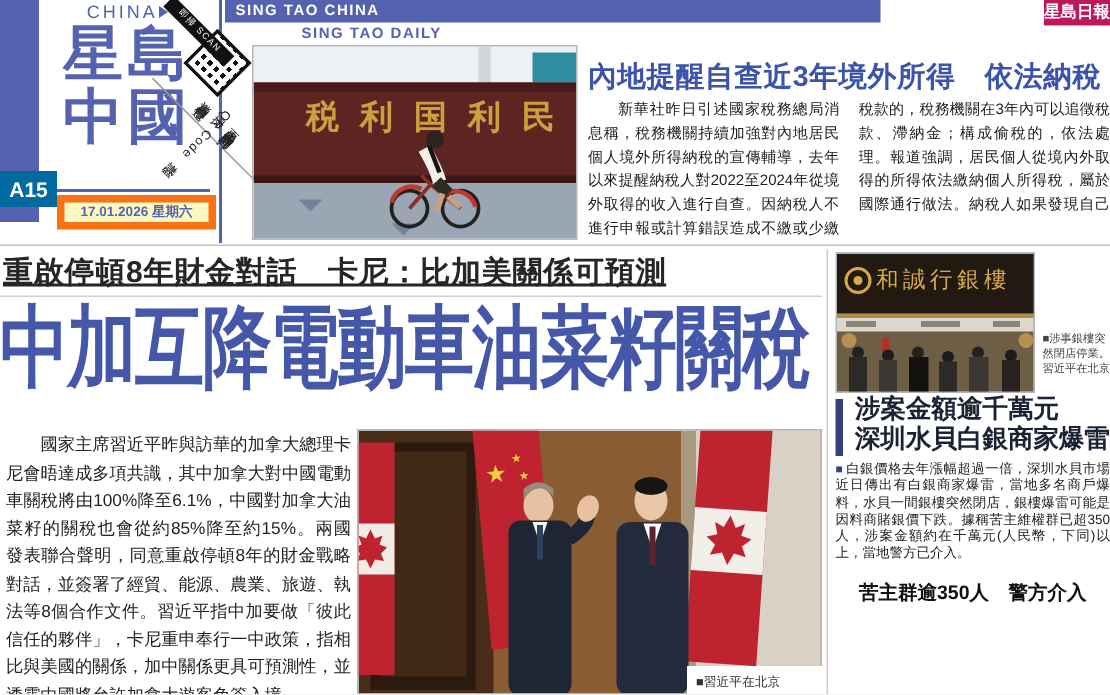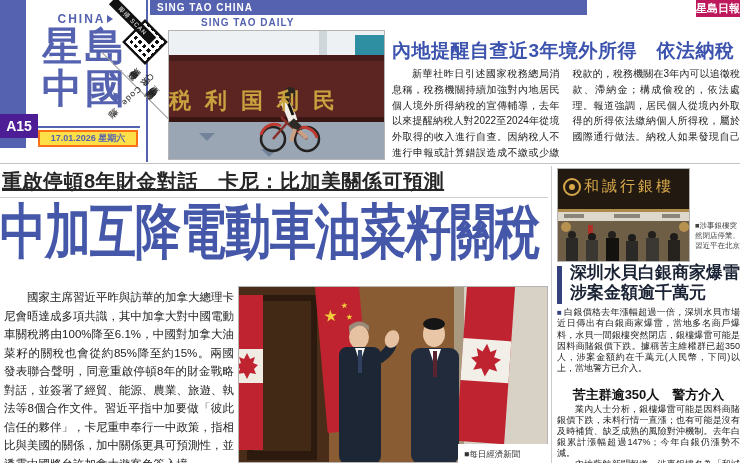--- a/index.html
+++ b/index.html
@@ -3,31 +3,31 @@
 <meta charset="utf-8">
 <title>Sing Tao China A15</title>
 <style>
   html,body{margin:0;padding:0;background:#e9e9e9;}
   .page{position:relative;width:740px;height:463px;background:#fff;overflow:hidden;
         font-family:"Liberation Sans",sans-serif;color:#222;}
   .abs{position:absolute;}
 
   
   .left-strip{left:0;top:0;width:26px;height:148px;background:#5562b0;}
-  .a15-badge{left:0;top:114px;width:38px;height:24px;background:#4c1d95;color:#fff;
+  .a15-badge{left:0;top:114px;width:38px;height:24px;background:#0369a1;color:#fff;
              font-weight:bold;font-size:14px;line-height:24px;text-align:center;z-index:3;}
   .masthead{left:26px;top:0;width:118px;height:150px;text-align:center;}
-  .m-china{margin-top:12px;font-size:12px;font-weight:bold;color:#5562b0;letter-spacing:2px;}
+  .m-china{margin-top:1px;font-size:12px;font-weight:normal;color:#5562b0;letter-spacing:2px;}
   .m-flagmark{display:inline-block;width:0;height:0;border-left:6px solid #5562b0;
               border-top:4px solid transparent;border-bottom:4px solid transparent;margin-left:1px;}
   .m-cn{font-family:"Liberation Serif",serif;font-size:40px;line-height:42px;
         color:#5562b0;font-weight:600;letter-spacing:3px;}
   .m-rule{position:absolute;left:6px;top:126px;width:108px;height:2px;background:#5562b0;}
-  .m-date{position:absolute;left:12px;top:130px;width:96px;border:2px solid #f97316;
-          color:#5562b0;font-size:9px;font-weight:bold;line-height:13px;background:#fde047;}
+  .m-date{position:absolute;left:12px;top:130px;width:96px;border:5px solid #f97316;
+          color:#5562b0;font-size:9px;font-weight:bold;line-height:13px;background:#fef9c3;}
   .v-divider{left:146px;top:0;width:2px;height:162px;background:#5562b0;}
 
   
   .qr-zone{left:118px;top:16px;width:52px;height:148px;}
   .qr-diamond{position:absolute;top:10px;left:11px;width:28px;height:28px;transform:rotate(45deg);
       background-color:#111;border:2px solid #111;
       background-image:repeating-linear-gradient(0deg,#fff 0 3px,transparent 3px 6px),
                        repeating-linear-gradient(90deg,#fff 0 3px,#111 3px 6px);}
   .qr-scan{position:absolute;top:0px;left:-14px;transform:rotate(45deg);background:#111;color:#fff;
            font-size:6px;line-height:8px;padding:1px 10px;letter-spacing:1px;white-space:nowrap;}
@@ -38,22 +38,22 @@
   
   .bar-top{left:150px;top:0;width:430px;height:15px;background:#5562b0;color:#fff;
            font-size:10px;font-weight:bold;line-height:15px;padding-left:7px;letter-spacing:1px;}
   .bar-sub{left:157px;top:17px;color:#5562b0;font-size:10px;font-weight:bold;letter-spacing:1px;margin-left:44px;}
   .paper-block{left:696px;top:0;width:44px;height:17px;background:#be185d;color:#fff;
                font-size:11px;font-weight:bold;line-height:17px;text-align:center;}
 
   
   .photo{border:1px solid #b5b5b5;box-sizing:border-box;overflow:hidden;}
   .top-photo{left:168px;top:30px;width:217px;height:130px;}
-  .wall-glyphs{position:absolute;left:0;top:32px;width:100%;text-align:left;
-      font-family:"Liberation Serif",serif;font-size:22px;font-weight:bold;color:#c9a23f;letter-spacing:14px;margin-top:23px;}
+  .wall-glyphs{position:absolute;left:0;top:32px;width:100%;text-align:right;
+      font-family:"Liberation Serif",serif;font-size:22px;font-weight:bold;color:#c9a23f;letter-spacing:14px;}
   .leaders-photo{left:238px;top:286px;width:310px;height:177px;}
   .leaders-caption{left:458px;top:444px;width:90px;height:19px;background:#fff;color:#333;
                    font-size:8.5px;padding:5px 0 0 6px;box-sizing:border-box;z-index:4;}
   .bank-photo{left:557px;top:168px;width:133px;height:94px;}
   .bank-sign-text{position:absolute;left:26px;top:8px;font-family:"Liberation Serif",serif;
                   font-size:15px;font-weight:normal;color:#d7a84b;letter-spacing:3px;}
   .bank-caption{left:695px;top:221px;width:45px;font-size:7.5px;line-height:10px;color:#444;}
 
   
   .tax-headline{left:392px;top:38px;width:348px;font-size:19px;font-weight:bold;color:#3c53ae;
@@ -193,21 +193,21 @@
       </g>
       <g>
         <ellipse cx="195" cy="47" rx="11" ry="13" fill="#e9c6a6"></ellipse>
         <ellipse cx="195" cy="37" rx="11" ry="6" fill="#151515"></ellipse>
         <rect x="172" y="61" width="48" height="116" rx="9" fill="#222b3b"></rect>
         <polygon points="190,62 202,62 196,80" fill="#ffffff"></polygon>
         <line x1="196" y1="64" x2="196" y2="90" stroke="#5a2330" stroke-width="4"></line>
       </g>
     </svg>
   </div>
-  <div class="abs leaders-caption">■每日經濟新聞</div>
+  <div class="abs leaders-caption">■習近平在北京</div>
 
   <div class="abs col-divider"></div>
 
   <div class="abs photo bank-photo">
     <svg width="133" height="94" viewBox="0 0 133 94">
       <rect width="133" height="94" fill="#6e5e46"></rect>
       <rect width="133" height="40" fill="#221a10"></rect>
       <circle cx="14" cy="18" r="8" fill="none" stroke="#d7a84b" stroke-width="2"></circle>
       <circle cx="14" cy="18" r="3" fill="#d7a84b"></circle>
       <rect y="40" width="133" height="3" fill="#d7a84b" opacity="0.6"></rect>
@@ -232,25 +232,21 @@
         <circle cx="116" cy="68" r="4" fill="#1e1c1a"></circle>
           <rect x="110" y="71" width="12" height="23" fill="#26231f"></rect>
       </g>
     </svg>
     <div class="bank-sign-text">和誠行銀樓</div>
   </div>
   <div class="abs bank-caption">■涉事銀樓突然閉店停業。習近平在北京</div>
 
   <div class="abs silver-bar"></div>
   <div class="abs silver-headline">
+    <div>涉案金額逾千萬元</div>
     <div>深圳水貝白銀商家爆雷</div>
-    <div>涉案金額逾千萬元</div>
   </div>
   <div class="abs silver-lead">
     <span class="lead-marker">■</span><span>白銀價格去年漲幅超過一倍，深圳水貝市場近日傳出有白銀商家爆雷，當地多名商戶爆料，水貝一間銀樓突然閉店，銀樓爆雷可能是因料商賭銀價下跌。據稱苦主維權群已超350人，涉案金額約在千萬元(人民幣，下同)以上，當地警方已介入。</span>
   </div>
   <div class="abs silver-subhead">苦主群逾350人　警方介入</div>
-  <div class="abs silver-body2">
-    <p>業內人士分析，銀樓爆雷可能是因料商賭銀價下跌，未料行情一直漲；也有可能是沒有及時補貨、缺乏成熟的風險對沖機制。去年白銀累計漲幅超過147%；今年白銀仍漲勢不減。</p>
-    <p>內地藍鯨新聞報道，涉事銀樓名為「和誠行」，成立於2022年。多位涉事商戶透露，銀樓的周老闆沒有跑路，但確實也交不出錢和貨。該店</p>
-  </div>
 
 </div>
 
 </body></html>

